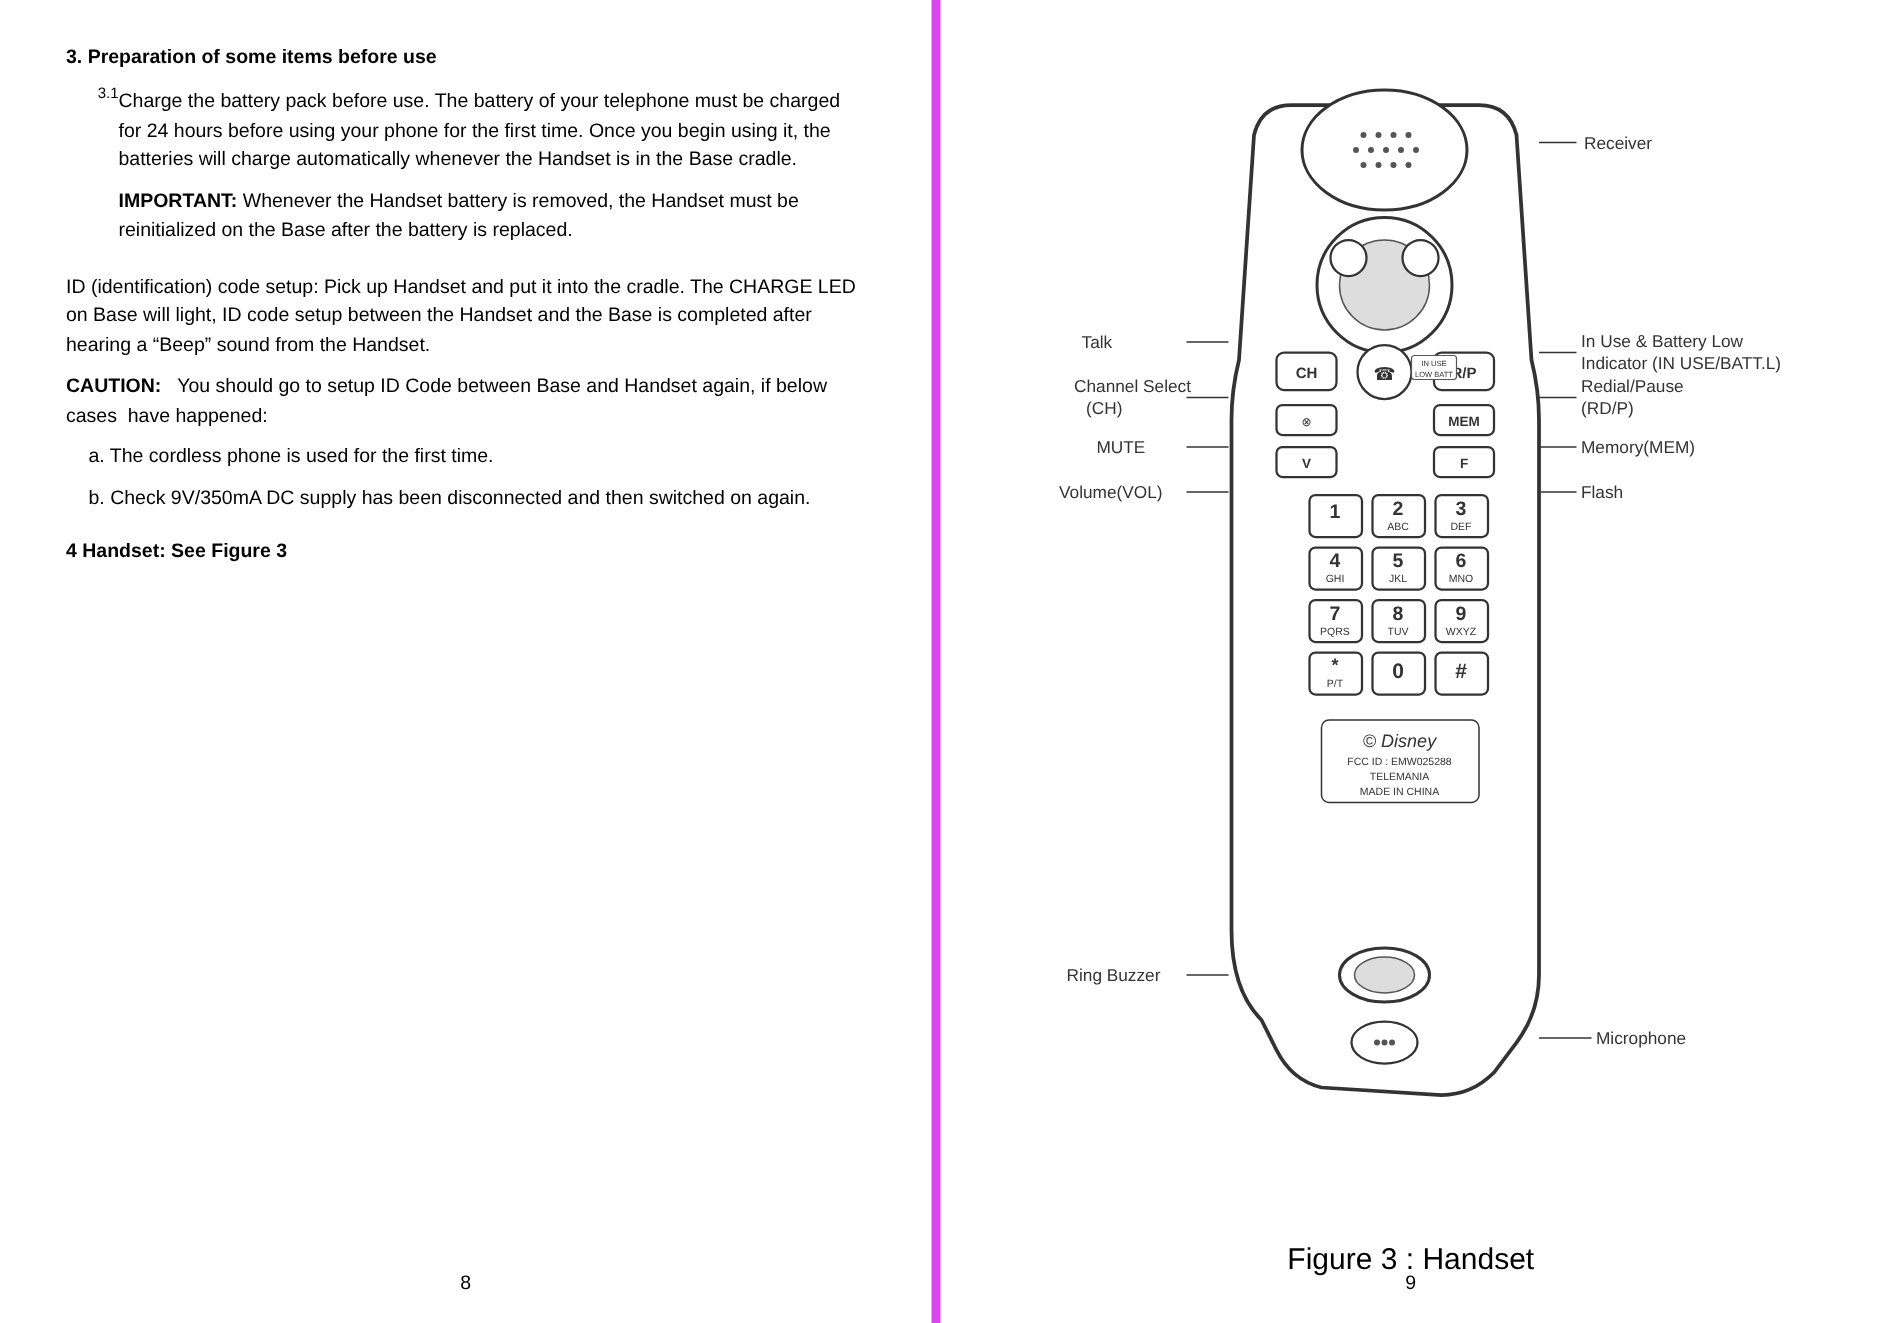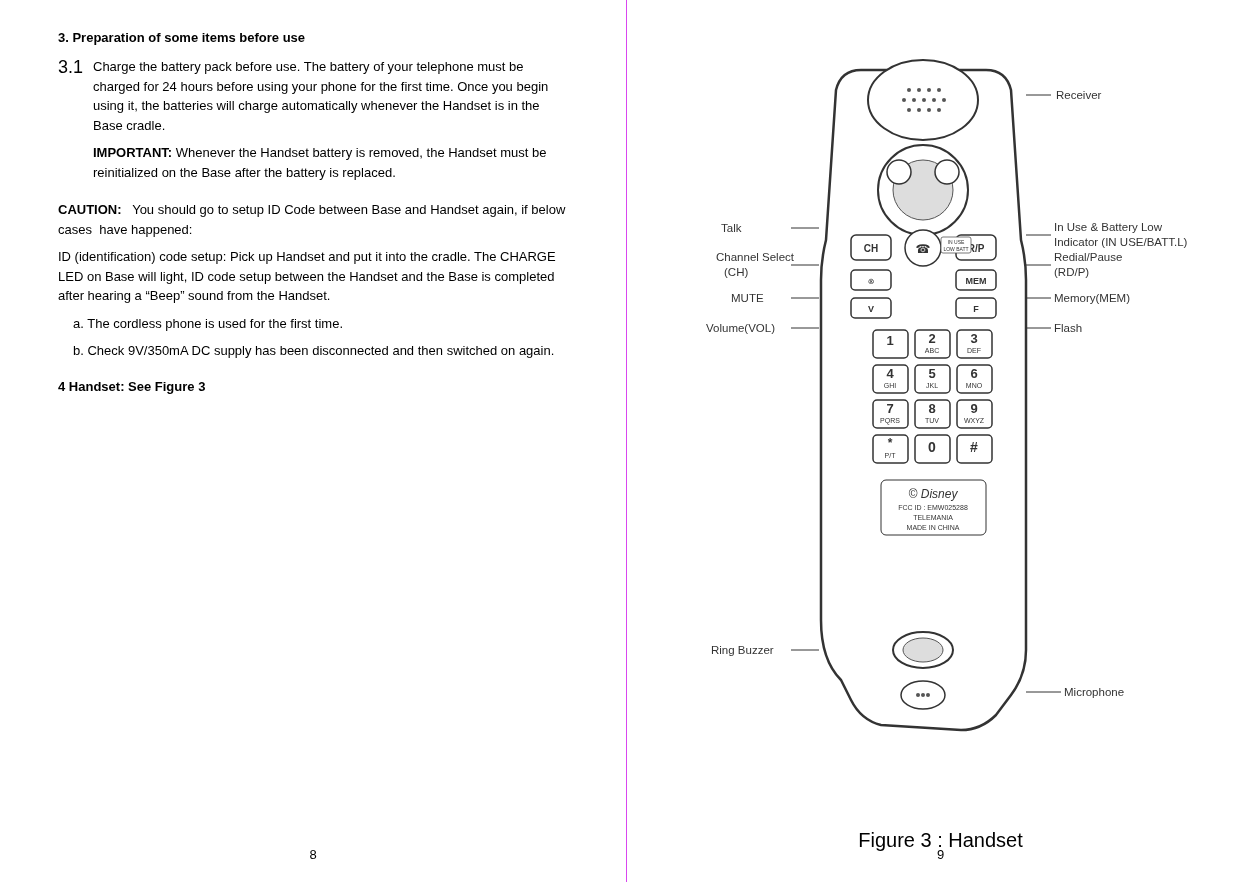--- a/index.html
+++ b/index.html
@@ -8,22 +8,22 @@
       height: 882px;
       background: #fff;
       font-family: Arial, sans-serif;
       font-size: 13px;
       display: flex;
       overflow: hidden;
     }
     .page-left {
       width: 627px;
       height: 882px;
-      border-right: 1px solid #d946ef;
-      padding: 30px 58px;
+      border-right: 6px solid #d946ef;
+      padding: 30px 44px;
       position: relative;
     }
     .page-right {
       width: 627px;
       height: 882px;
       padding: 20px 10px;
       position: relative;
       display: flex;
       flex-direction: column;
       align-items: center;
@@ -44,21 +44,22 @@
     }
     .section {
       margin-bottom: 14px;
     }
     .section-row {
       display: flex;
       margin-bottom: 10px;
     }
     .section-num {
       min-width: 35px;
-      font-size: 18px;
+      font-size: 10px;
+      text-align: right;
     }
     .section-content {
       flex: 1;
       font-size: 13px;
       line-height: 1.5;
     }
     .section-content p {
       margin-bottom: 8px;
     }
     .section-content .important {
@@ -96,22 +97,22 @@
   <div class="section-row">
     <div class="section-num">3.1</div>
     <div class="section-content">
       <p>Charge the battery pack before use. The battery of your telephone must be charged for 24 hours before using your phone for the first time. Once you begin using it, the batteries will charge automatically whenever the Handset is in the Base cradle.</p>
       <p><span class="important">IMPORTANT:</span> Whenever the Handset battery is removed, the Handset must be reinitialized on the Base after the battery is replaced.</p>
     </div>
   </div>
 
   <div class="section-row">
     <div class="section-content">
+      <p>ID (identification) code setup: Pick up Handset and put it into the cradle. The CHARGE LED on Base will light, ID code setup between the Handset and the Base is completed after hearing a “Beep” sound from the Handset.</p>
       <p><span class="caution-title">CAUTION:</span>&nbsp;&nbsp; You should go to setup ID Code between Base and Handset again, if below cases&nbsp; have happened:</p>
-      <p>ID (identification) code setup: Pick up Handset and put it into the cradle. The CHARGE LED on Base will light, ID code setup between the Handset and the Base is completed after hearing a “Beep” sound from the Handset.</p>
       <div class="indent">
         <p>a. The cordless phone is used for the first time.</p>
         <p>b. Check 9V/350mA DC supply has been disconnected and then switched on again.</p>
       </div>
     </div>
   </div>
 
   <div class="section">
     <p style="font-weight:bold; margin-bottom:10px;">4 Handset: See Figure 3</p>
   </div>

